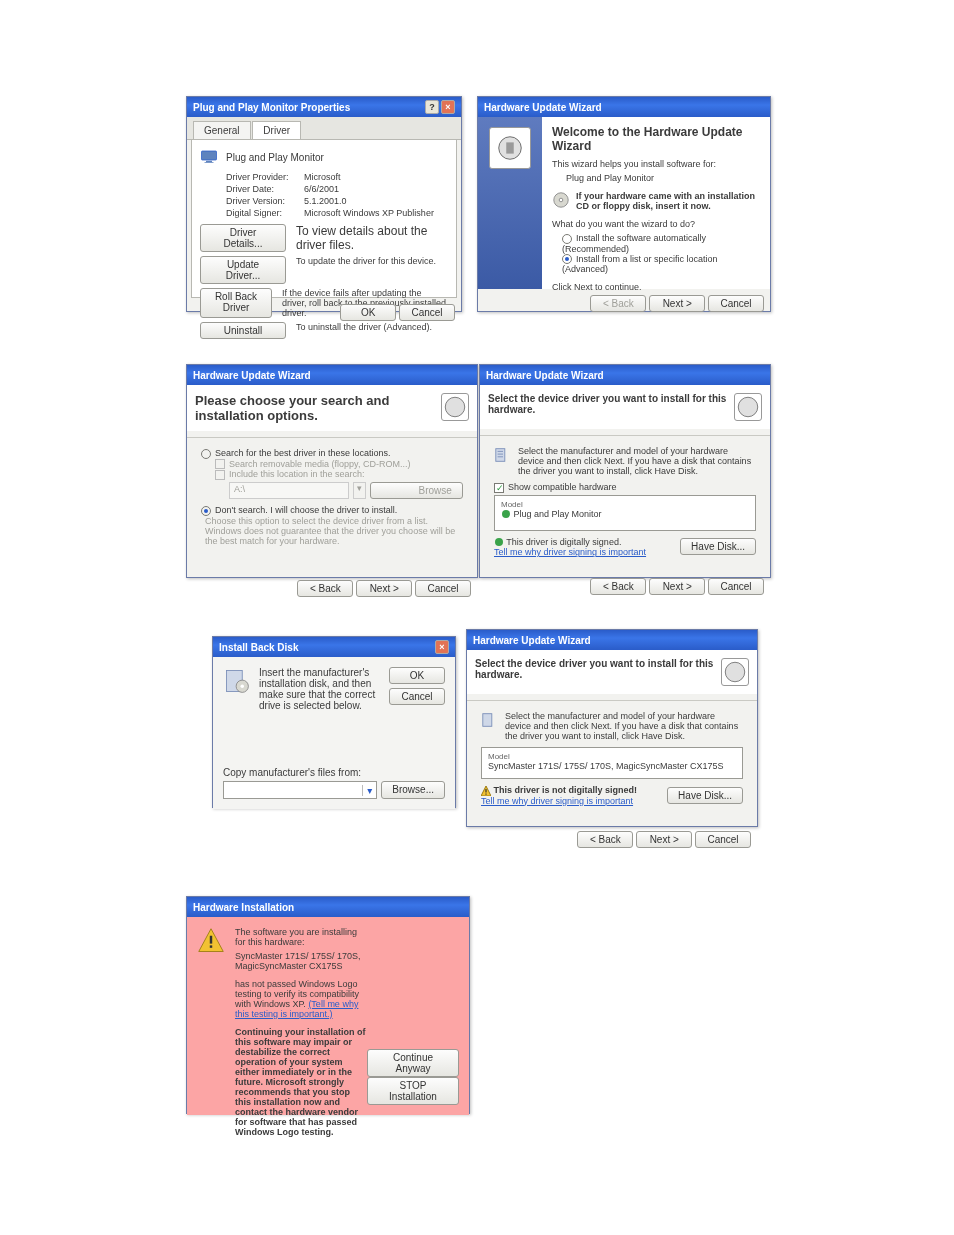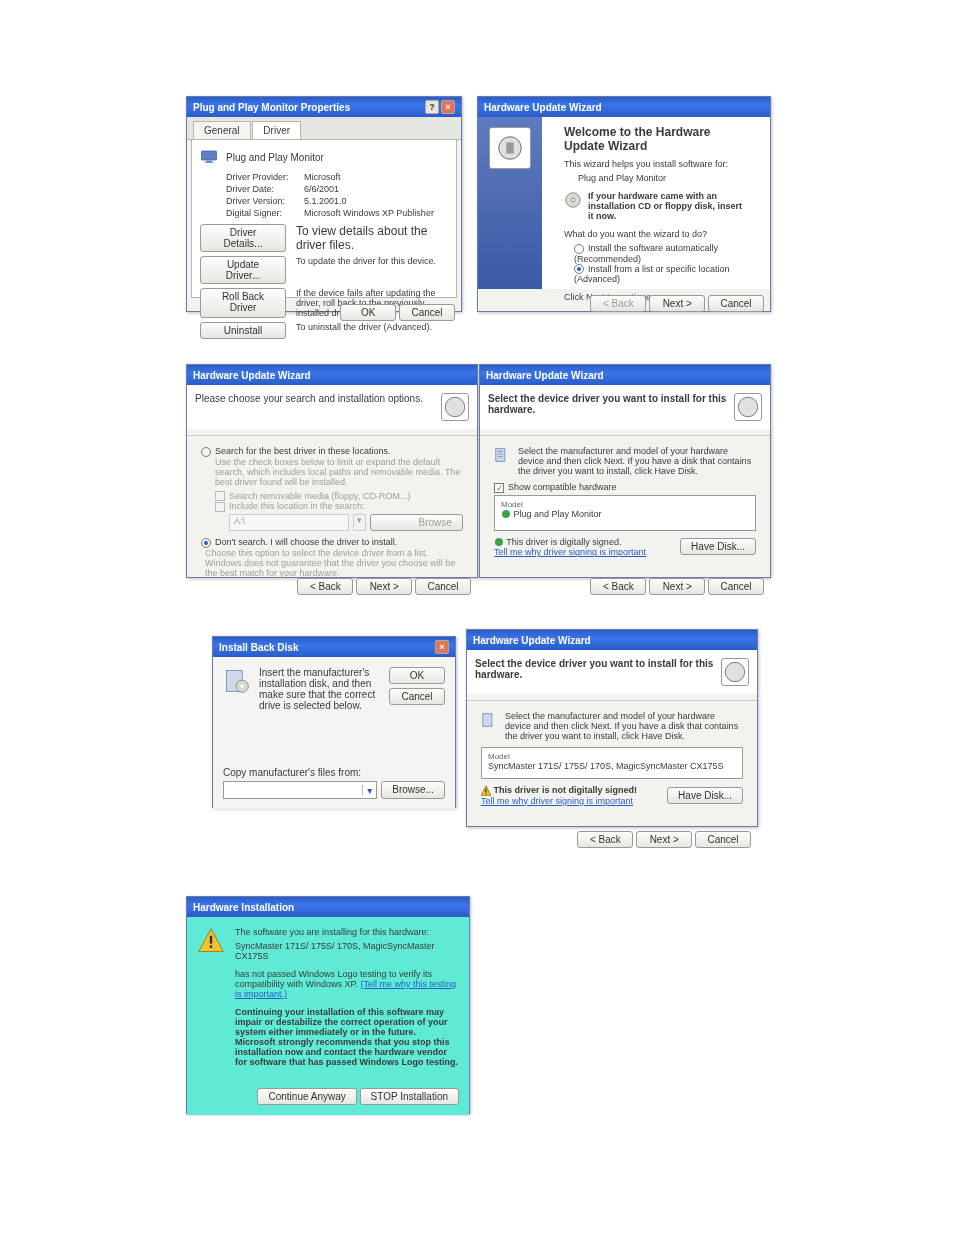--- a/index.html
+++ b/index.html
@@ -88,21 +88,21 @@
     </div>
     <div style="display:flex; gap:10px; margin-bottom:4px;">
       <span class="btn" style="width:86px;">Driver Details...</span>
       <span style="font-size:12px; flex:1;">To view details about the driver files.</span>
     </div>
     <div style="display:flex; gap:10px; margin-bottom:4px;">
       <span class="btn" style="width:86px;">Update Driver...</span>
       <span style="font-size:9px; flex:1;">To update the driver for this device.</span>
     </div>
     <div style="display:flex; gap:10px; margin-bottom:4px;">
-      <span class="btn" style="width:86px;">Roll Back Driver</span>
+      <span class="btn" style="width:72px;">Roll Back Driver</span>
       <span style="font-size:9px; flex:1;">If the device fails after updating the driver, roll back to the previously installed driver.</span>
     </div>
     <div style="display:flex; gap:10px;">
       <span class="btn" style="width:86px;">Uninstall</span>
       <span style="font-size:9px; flex:1;">To uninstall the driver (Advanced).</span>
     </div>
   </div>
   <div class="footer-row">
     <span class="btn small">OK</span>
     <span class="btn small">Cancel</span>
@@ -115,21 +115,21 @@
   </div>
   <div style="display:flex; height:172px;">
     <div style="width:64px; background:linear-gradient(#5f7bbf,#3b5aa5); display:flex; align-items:flex-start; justify-content:center; padding-top:10px;">
       <div class="wiz-icon">
         <svg viewBox="0 0 32 32">
             <circle cx="16" cy="16" r="12" fill="#e0e0e0" stroke="#666"></circle>
             <rect x="12" y="10" width="8" height="12" fill="#999"></rect>
           </svg>
       </div>
     </div>
-    <div style="flex:1; padding:8px 22px; background:#fff;">
+    <div style="flex:1; padding:8px 10px; background:#fff;">
       <div style="font-weight:bold; font-size:12px; margin-bottom:6px;">Welcome to the Hardware Update Wizard</div>
       <div style="font-size:9px; margin-bottom:4px;">This wizard helps you install software for:</div>
       <div style="font-size:9px; margin-left:14px; margin-bottom:8px;">Plug and Play Monitor</div>
       <div style="display:flex; gap:6px; margin-bottom:8px;">
         <svg width="18" height="18" viewBox="0 0 20 20">
             <circle cx="10" cy="10" r="8" fill="#d8d8d0" stroke="#888"></circle>
             <circle cx="10" cy="10" r="2" fill="#fff" stroke="#888"></circle>
           </svg>
         <span style="font-size:9px; font-weight:bold; flex:1;">If your hardware came with an installation CD or floppy disk, insert it now.</span>
       </div>
@@ -146,31 +146,30 @@
     <span class="btn small">Next &gt;</span>
     <span class="btn small">Cancel</span>
   </div>
 </div>
 
 <div class="dlg" style="left:186px; top:364px; width:292px; height:214px;">
   <div class="title-bar">
     <span>Hardware Update Wizard</span>
   </div>
   <div style="background:#fff; padding:8px; display:flex; justify-content:space-between; align-items:flex-start;">
-    <span style="font-weight:normal; font-size:10px;">Please choose your search and installation options.</span>
+    <span style="font-weight:bold; font-size:13px;">Please choose your search and installation options.</span>
     <div class="wiz-icon" style="width:28px;height:28px;">
       <svg viewBox="0 0 32 32">
           <circle cx="16" cy="16" r="12" fill="#e0e0e0" stroke="#666"></circle>
         </svg>
     </div>
   </div>
   <div class="hr"></div>
   <div style="padding:4px 14px; font-size:9px; height:130px;">
     <div><span class="radio"></span><span>Search for the best driver in these locations.</span></div>
-    <div class="muted" style="margin-left:14px; margin-bottom:4px;">Use the check boxes below to limit or expand the default search, which includes local paths and removable media. The best driver found will be installed.</div>
     <div class="muted" style="margin-left:14px;"><span style="display:inline-block;width:10px;height:10px;border:1px solid #bbb;margin-right:4px;vertical-align:middle;"></span><span>Search removable media (floppy, CD-ROM...)</span></div>
     <div class="muted" style="margin-left:14px;"><span style="display:inline-block;width:10px;height:10px;border:1px solid #bbb;margin-right:4px;vertical-align:middle;"></span><span>Include this location in the search:</span></div>
     <div class="muted" style="margin-left:28px; margin-top:2px; display:flex; gap:4px;">
       <span style="border:1px solid #ccc; background:#f7f7f5; padding:1px 4px; width:120px; display:inline-block;">A:\</span>
       <span style="border:1px solid #ccc; padding:0 3px;">▾</span>
       <span class="btn small muted" style="min-width:50px;padding-left:48px;">Browse</span>
     </div>
     <div style="margin-top:6px;"><span class="radio checked"></span><span>Don't search. I will choose the driver to install.</span></div>
     <div class="muted" style="margin-left:4px;">Choose this option to select the device driver from a list. Windows does not guarantee that the driver you choose will be the best match for your hardware.</div>
   </div>
@@ -310,21 +309,21 @@
     <span class="btn small">&lt; Back</span>
     <span class="btn small">Next &gt;</span>
     <span class="btn small">Cancel</span>
   </div>
 </div>
 
 <div class="dlg" style="left:186px; top:896px; width:284px; height:218px;">
   <div class="title-bar">
     <span>Hardware Installation</span>
   </div>
-  <div style="padding:10px; background:#5eead4; height:198px; display:flex; flex-direction:column;">
+  <div style="padding:10px; background:#fca5a5; height:198px; display:flex; flex-direction:row;">
     <div style="display:flex; gap:10px;">
       <svg width="28" height="28" viewBox="0 0 32 32">
           <polygon points="16,2 30,28 2,28" fill="#f2c232" stroke="#9a7a10"></polygon>
           <rect x="14.6" y="10" width="2.8" height="9" fill="#333"></rect>
           <rect x="14.6" y="21" width="2.8" height="2.8" fill="#333"></rect>
         </svg>
       <div style="flex:1; font-size:9px;">
         <div>The software you are installing for this hardware:</div>
         <div style="margin-top:4px;">SyncMaster 171S/ 175S/ 170S, MagicSyncMaster CX175S</div>
         <div style="margin-top:8px;">

